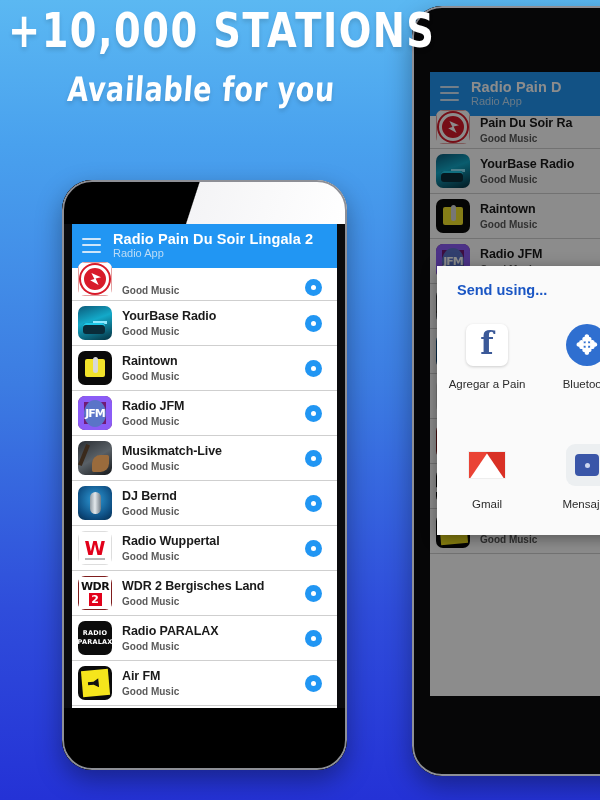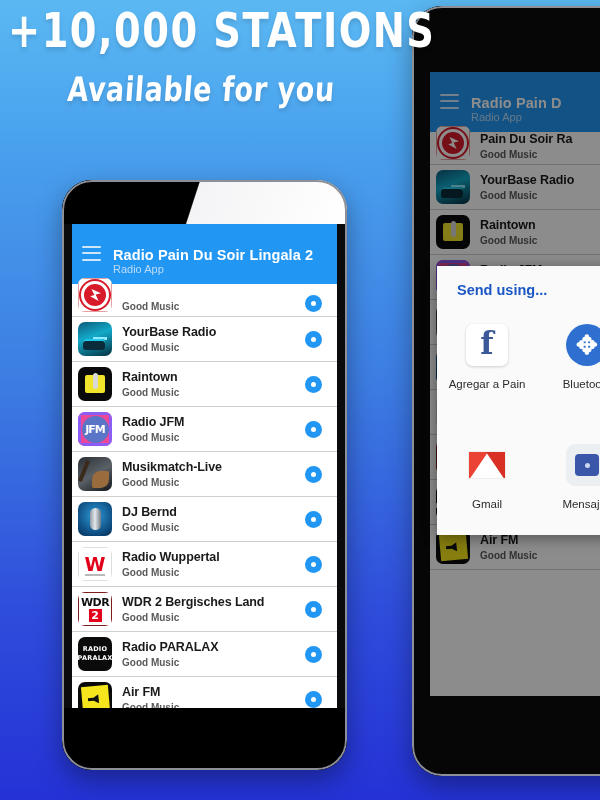--- a/index.html
+++ b/index.html
@@ -52,21 +52,21 @@
                justify-content:flex-end; padding-right:6px; gap:4px; }
   .statusbar .sicon { display:block; }
   .statusbar .time { color:#fff; font-size:11px; font-weight:600; margin-left:3px; letter-spacing:.2px; }
 
   
   .appbar { background:#2196f3; display:flex; align-items:center; padding:7px 10px 9px 10px; }
   .appbar .burger { width:19px; height:15px; display:flex; flex-direction:column;
                     justify-content:space-between; margin-right:12px; flex:0 0 auto; }
   .appbar .burger i { display:block; height:2px; background:#cfe6fa; border-radius:1px; }
   .appbar .titles { min-width:0; }
-  .appbar .t1 { color:#ffffff; font-size:14.5px; font-weight:700; white-space:nowrap; letter-spacing:.1px;margin-top:16px; }
+  .appbar .t1 { color:#ffffff; font-size:14.5px; font-weight:700; white-space:nowrap; letter-spacing:.1px; }
   .appbar .t2 { color:#bcdcf6; font-size:11px; margin-top:0; white-space:nowrap; }
 
   
   .list { background:#fff; }
   .row { display:flex; align-items:center; height:45px; border-bottom:1px solid #cfcfcf;
          padding:0 8px 0 6px; background:#fff; }
   .row.clipped { height:33px; align-items:flex-end; padding-bottom:4px; border-bottom:1px solid #cfcfcf; }
   .thumb { width:34px; height:34px; border-radius:7px; flex:0 0 auto; overflow:hidden;
            position:relative; background:#fff; }
   .rtext { flex:1 1 auto; min-width:0; padding-left:10px; }
@@ -86,21 +86,21 @@
                    display:flex; align-items:center; justify-content:center; }
   .art-pds .disc:after { content:""; width:12px; height:12px; background:#fff;
                    clip-path:polygon(20% 0,100% 35%,55% 45%,80% 100%,10% 60%,45% 50%); }
   .art-ybr { background:linear-gradient(160deg,#0c5b7a 0%,#13a9c9 42%,#05303f 100%); }
   .art-ybr:after { content:""; position:absolute; left:5px; bottom:6px; width:22px; height:11px;
                    background:#0a2c3a; border-radius:3px;
                    box-shadow:inset 0 2px 0 #1ec8e8, 6px -6px 0 -4px #8fe9ff; }
   .art-rt { background:#0a0a0a; }
   .art-rt .pad { width:20px; height:18px; background:#f2e32b; border-radius:2px; }
   .art-rt .mic { position:absolute; width:5px; height:16px; background:#d8d8d8; border-radius:3px; top:6px; }
-  .art-jfm { background:#ec4899; border:3px solid #8b5cf6; }
+  .art-jfm { background:#701a75; border:6px solid #8b5cf6; }
   .art-jfm .cir { width:27px; height:27px; border-radius:50%; background:#5a74c8; }
   .art-jfm span { position:absolute; color:#fff; font-size:11px; font-weight:700; letter-spacing:-1px; }
   .art-mm { background:linear-gradient(150deg,#2a2e33 0%,#596066 50%,#14171a 100%); }
   .art-mm:after { content:""; position:absolute; right:3px; bottom:3px; width:17px; height:17px;
                   border-radius:50% 10% 50% 10%; background:#9a6b3c; }
   .art-mm:before { content:""; position:absolute; left:4px; top:3px; width:4px; height:22px;
                   background:#3a2a1c; transform:rotate(22deg); }
   .art-dj { background:radial-gradient(circle at 50% 40%,#2e9bd8 0%,#0d4c80 70%,#062c4d 100%); }
   .art-dj .mic2 { width:11px; height:22px; border-radius:6px;
                   background:linear-gradient(90deg,#8f9aa3,#e3e8ec 45%,#707b85); }

